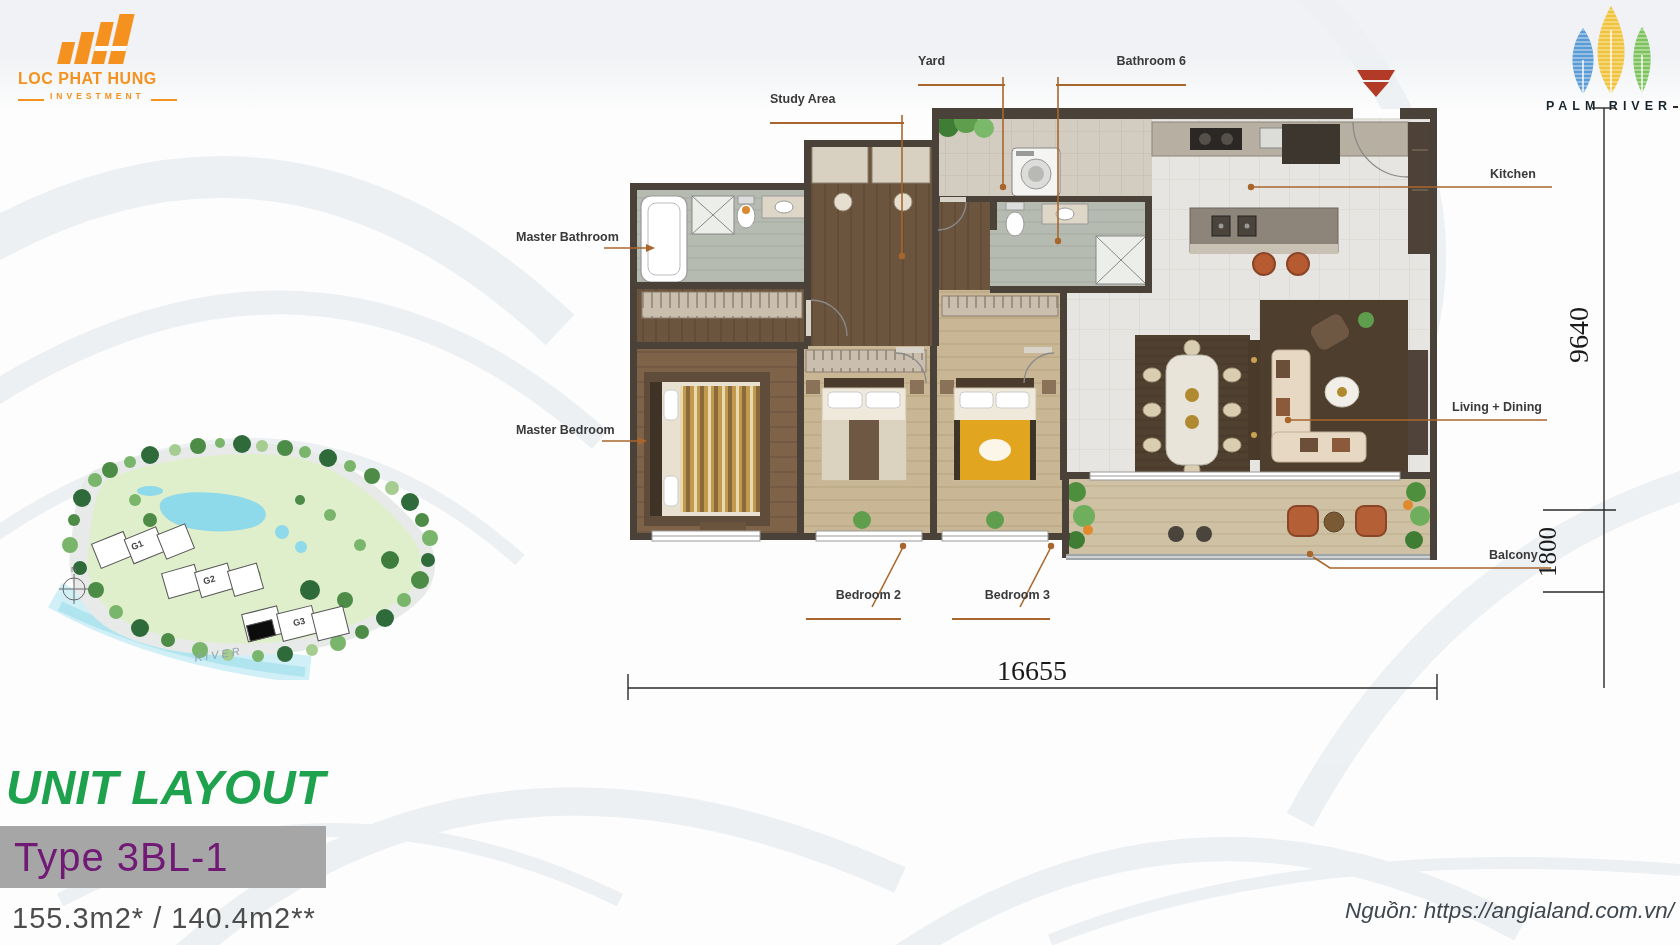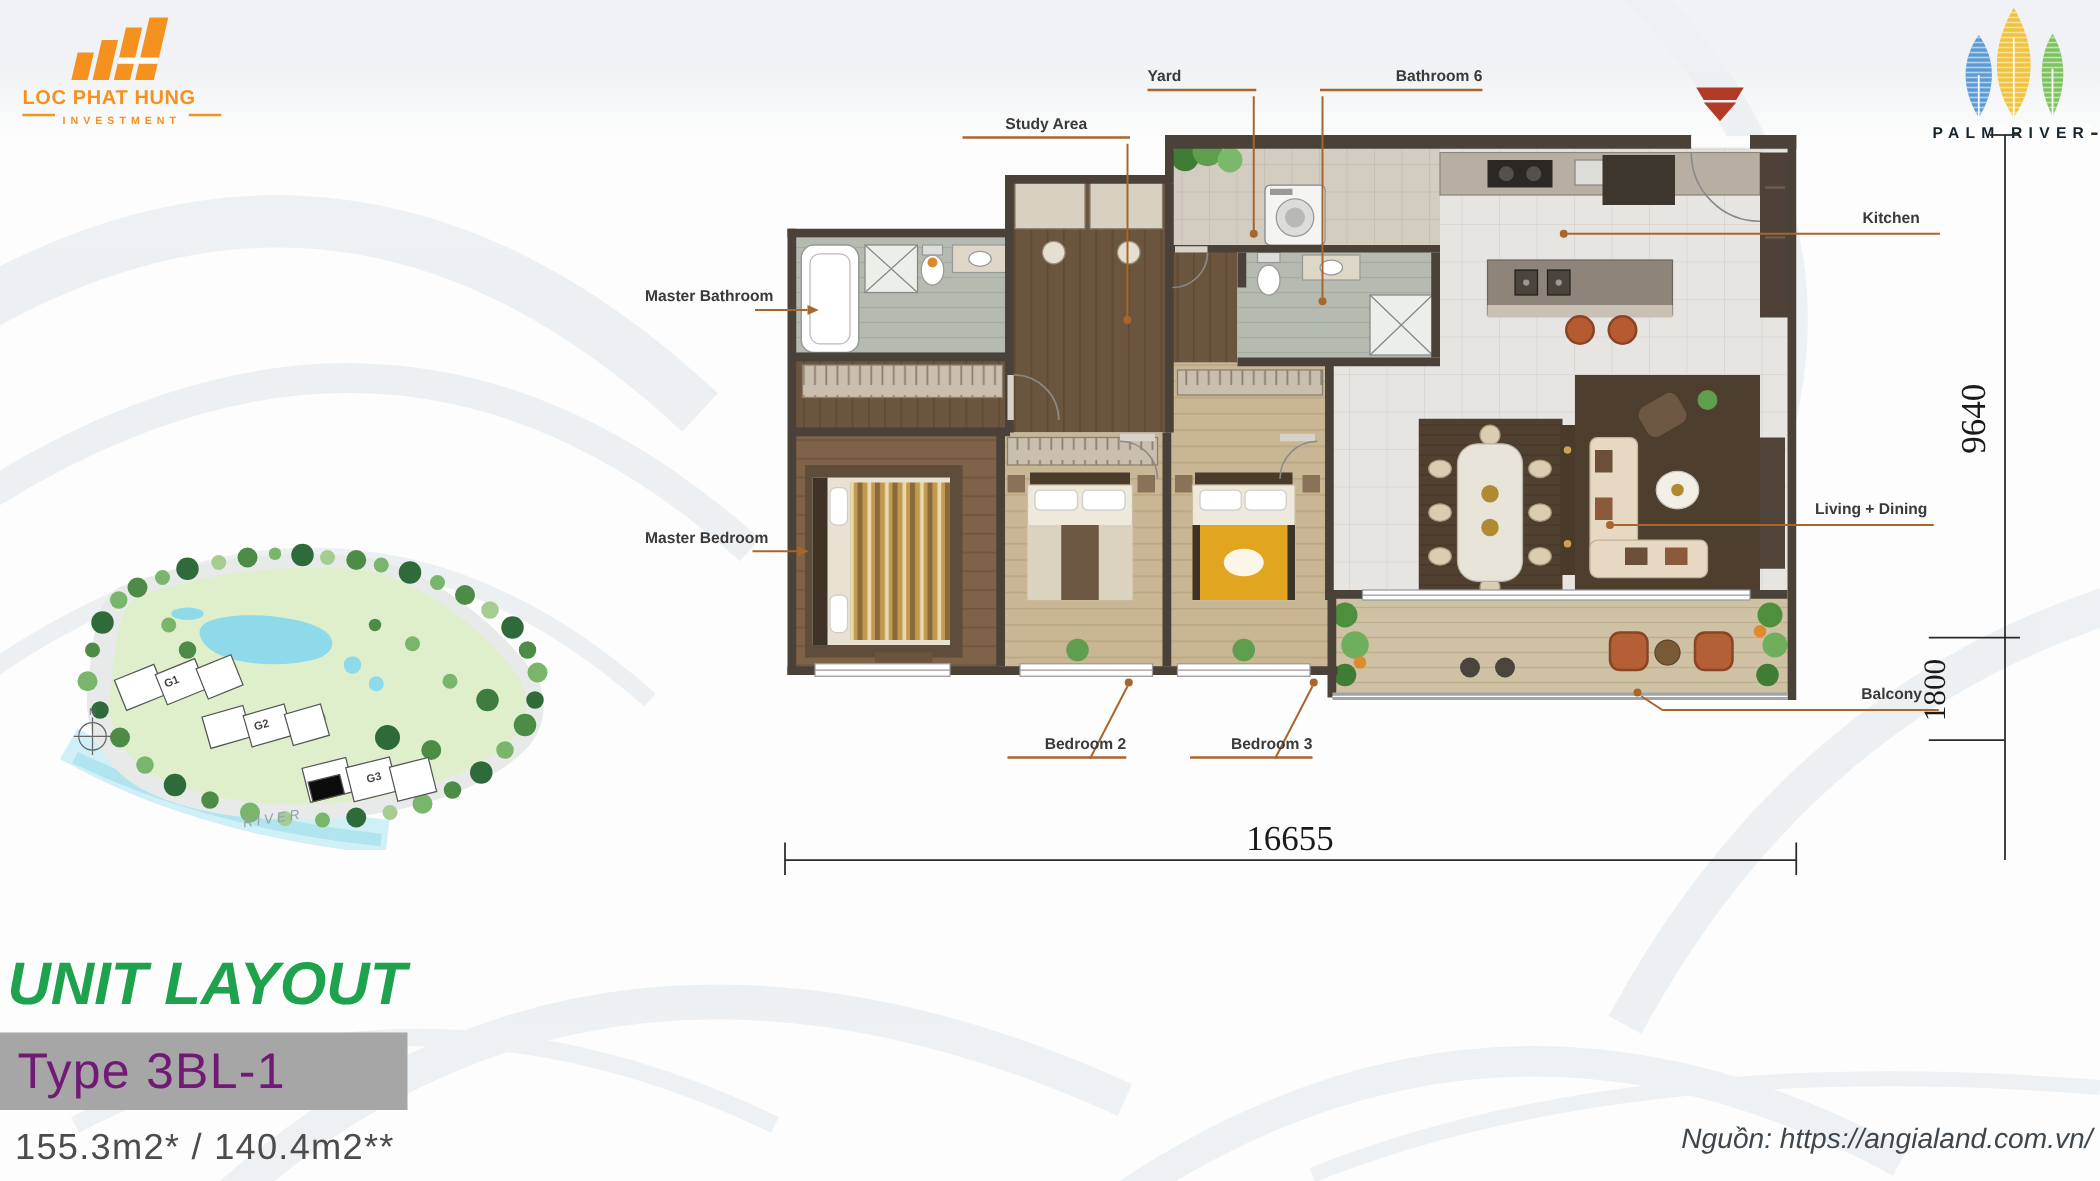--- a/index.html
+++ b/index.html
@@ -6,31 +6,31 @@
   .page{position:relative;width:1680px;height:945px;overflow:hidden;background:#fdfdfd;
         font-family:"Liberation Sans",sans-serif;}
   .topband{position:absolute;left:0;top:0;width:1680px;height:58px;background:#edf0f3;opacity:.85;}
   .topband2{position:absolute;left:0;top:58px;width:1680px;height:55px;
             background:linear-gradient(#edf0f3,rgba(255,255,255,0));opacity:.8;}
   svg{display:block;}
   .abs{position:absolute;}
   
   .lph{position:absolute;left:18px;top:8px;width:170px;}
   .lph-name{color:#F5921F;font-weight:bold;font-size:16px;letter-spacing:.5px;white-space:nowrap;}
-  .lph-sub{display:flex;align-items:flex-start;gap:6px;margin-top:3px;color:#F5921F;}
+  .lph-sub{display:flex;align-items:flex-end;gap:6px;margin-top:3px;color:#F5921F;}
   .lph-sub .dash{height:2px;background:#F5921F;flex:0 0 26px;}
   .lph-sub .txt{font-size:8.5px;letter-spacing:4px;font-weight:bold;white-space:nowrap;}
   
   .pr-name{position:absolute;left:1538px;top:99px;width:142px;text-align:center;
            font-size:12.5px;font-weight:bold;letter-spacing:5px;color:#17242c;white-space:nowrap;}
   .pr-name span{background:#fdfdfd;padding:0 1px;}
   .pr-rule{position:absolute;left:1547px;top:106px;width:131px;height:2px;background:#2b2b2b;}
   
   .plan-label{position:absolute;font-size:12.5px;font-weight:bold;color:#3a3a3a;white-space:nowrap;z-index:3;}
-  .ul{border-bottom:2px solid #A9662C;padding-bottom:3px;}
+  .ul{border-bottom:2px solid #A9662C;padding-bottom:16px;}
   
   .title{position:absolute;left:6px;top:760px;font-size:48px;font-weight:bold;font-style:italic;
          color:#1FA24E;letter-spacing:0px;z-index:3;}
   .typebar{position:absolute;left:0;top:826px;width:326px;height:62px;background:#a6a6a6;z-index:3;}
   .typebar .t{color:#701a75;font-size:40px;line-height:62px;padding-left:14px;letter-spacing:1px;}
   .area{position:absolute;left:12px;top:902px;font-size:29px;color:#4c4c4c;letter-spacing:1px;z-index:3;}
   .source{position:absolute;right:6px;top:898px;font-size:22.5px;font-style:italic;color:#3e474e;z-index:3;}
 </style>
 </head>
 <body>
@@ -372,21 +372,21 @@
     </g>
     <g font-family="Liberation Serif, serif" font-size="28" fill="#1a1a1a">
       <text x="1032" y="680" text-anchor="middle">16655</text>
       <text transform="translate(1588 335) rotate(-90)" text-anchor="middle">9640</text>
       <text transform="translate(1556 552) rotate(-90)" text-anchor="middle" font-size="25">1800</text>
     </g>
   </svg>
 
   <div class="plan-label ul" style="left:918px;top:54px;width:87px;">Yard</div>
   <div class="plan-label ul" style="left:1056px;top:54px;width:130px;text-align:right;">Bathroom 6</div>
-  <div class="plan-label ul" style="left:770px;top:92px;width:134px;text-align:center;">Study Area</div>
+  <div class="plan-label ul" style="left:770px;top:92px;width:134px;">Study Area</div>
   <div class="plan-label" style="left:516px;top:230px;">Master Bathroom</div>
   <div class="plan-label" style="left:516px;top:423px;">Master Bedroom</div>
   <div class="plan-label ul" style="left:806px;top:588px;width:95px;text-align:right;">Bedroom 2</div>
   <div class="plan-label ul" style="left:952px;top:588px;width:98px;text-align:right;">Bedroom 3</div>
   <div class="plan-label" style="left:1490px;top:167px;">Kitchen</div>
   <div class="plan-label" style="left:1452px;top:400px;">Living + Dining</div>
   <div class="plan-label" style="left:1489px;top:548px;">Balcony</div>
 
   <svg class="abs" style="left:30px;top:415px;z-index:1" width="430" height="265" viewBox="30 415 430 265">
     <g>

